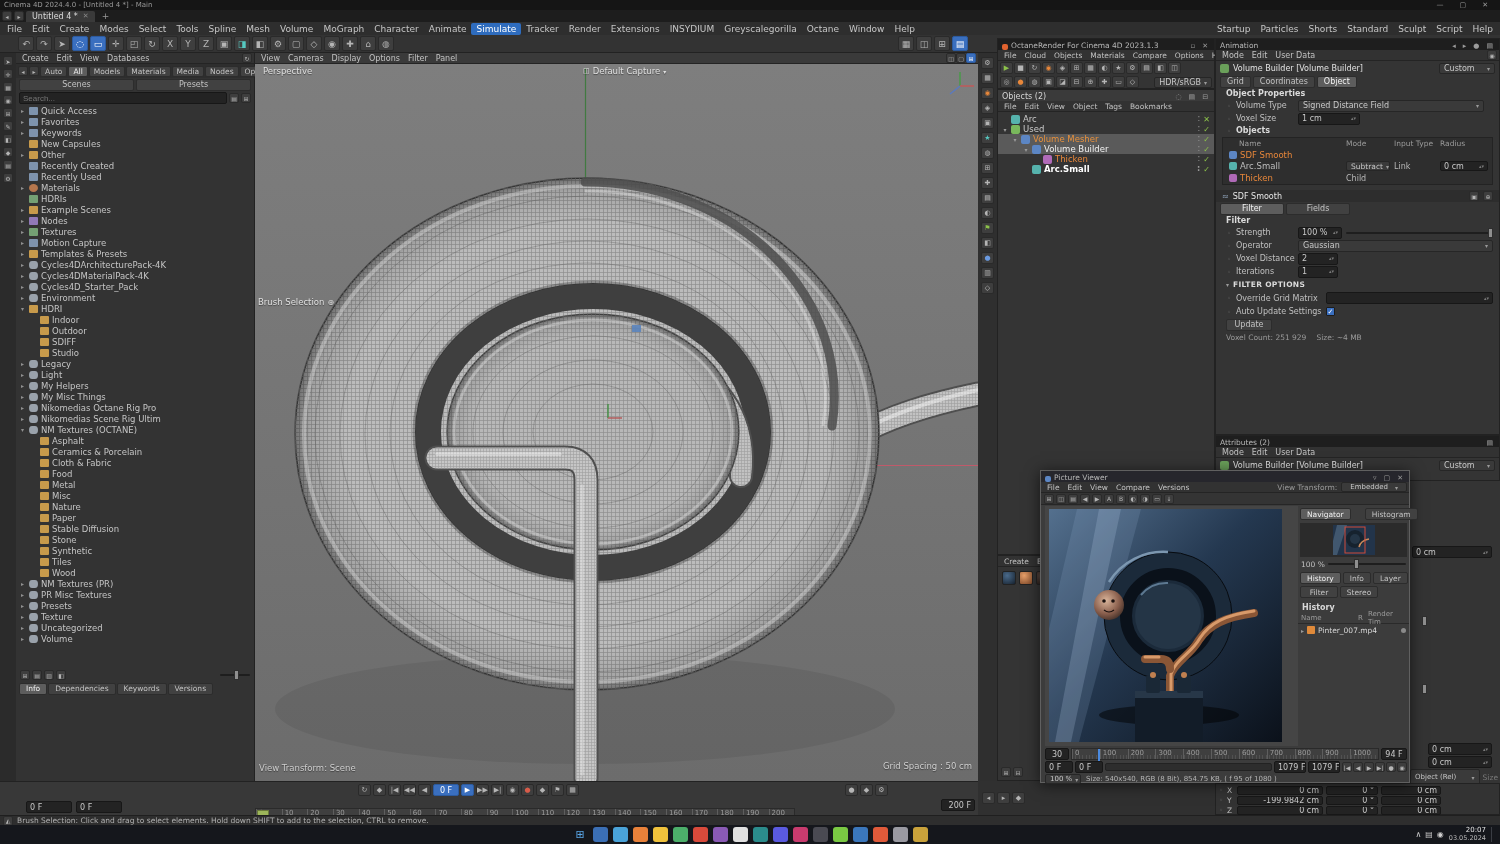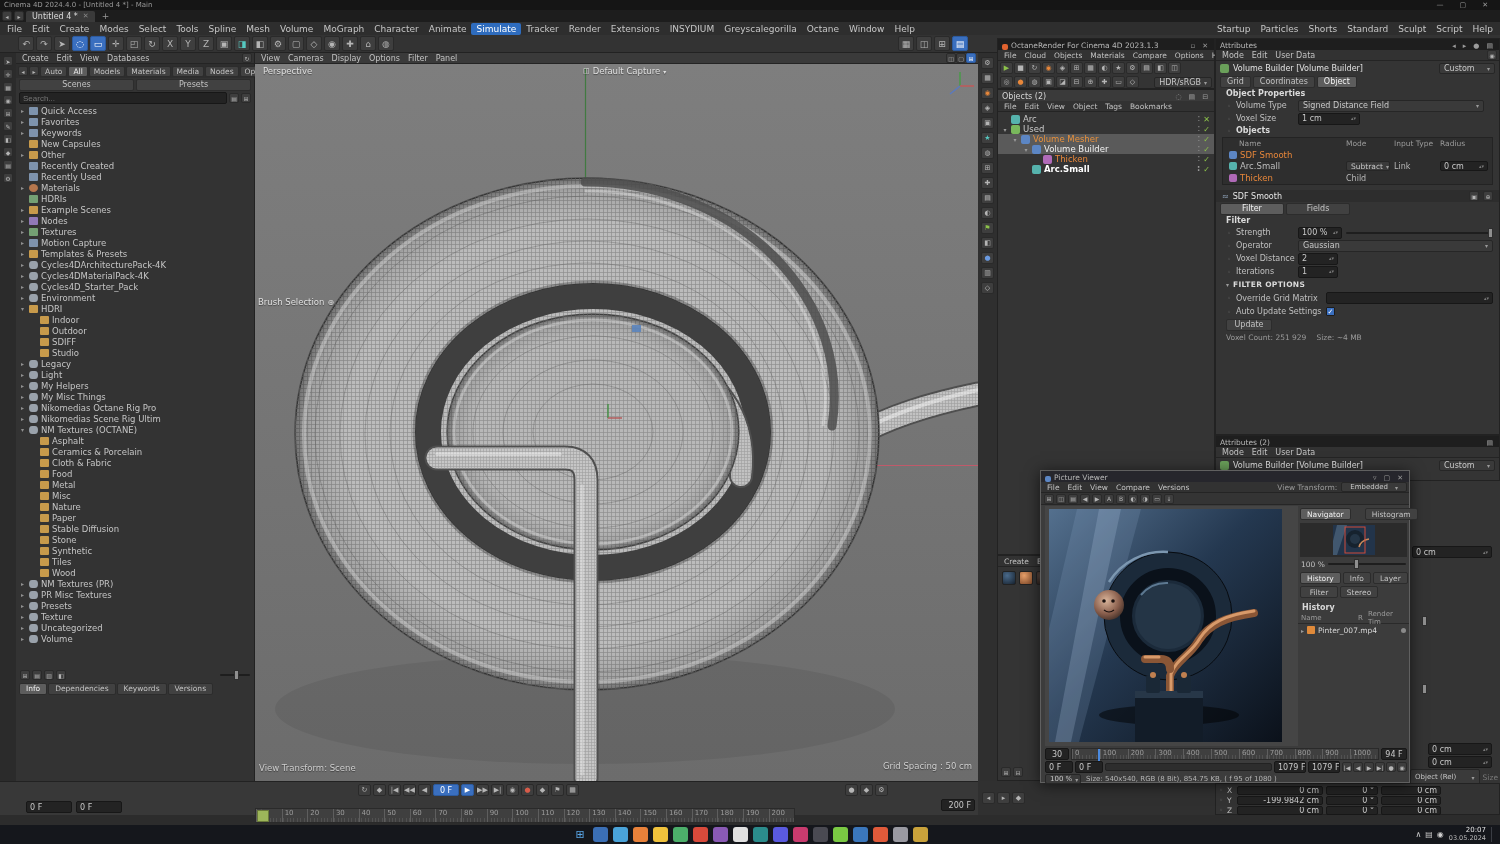--- a/index.html
+++ b/index.html
@@ -820,21 +820,21 @@
       <span class="mthumb" style="background:radial-gradient(circle at 35% 30%,#5a4a44,#241a16)"></span>
     </div>
     <div class="row abs" style="left:3px;bottom:3px;gap:2px">
       <span class="ic xs">⊞</span>
       <span class="ic xs">⊟</span>
     </div>
   </div>
 
   <div class="abs col" style="left:1215px;top:38px;width:285px;height:397px;background:#343434;border:1px solid #222">
     <div class="phead">
-      <span>Attributes</span>
+      <span>Animation</span>
       <span class="grow"></span>
       <span class="wbtn">◂</span>
       <span class="wbtn">▸</span>
       <span class="wbtn">●</span>
       <span class="wbtn">▤</span>
     </div>
     <div class="pmenu">
       <span class="row" style="padding:0">
 
       <span>Mode</span>
@@ -1136,20 +1136,24 @@
     </div>
     <span class="field abs" style="left:941px;top:17px;width:34px;justify-content:flex-end">200 F</span>
   </div>
 
   <div class="abs row" style="left:978px;top:781px;width:237px;height:34px;background:#303030;gap:2px;padding:4px">
     <span class="ic sm">◂</span>
     <span class="ic sm">▸</span>
     <span class="ic sm">◆</span>
   </div>
 
+  <div class="abs row" style="left:0;top:815px;width:1500px;height:10px;background:#2e2e2e;border-top:1px solid #1f1f1f;gap:4px;padding:0 3px">
+    <span class="ic xs">◭</span>
+    <span style="font-size:7.5px;color:#b0b0b0">Brush Selection: Click and drag to select elements. Hold down SHIFT to add to the selection, CTRL to remove.</span>
+  </div>
 
   <div class="abs row" style="left:0;top:825px;width:1500px;height:19px;background:#15171c">
     <div class="row" style="margin:0 auto;gap:5px">
 
     <span class="tba" style="color: rgb(90, 167, 232);">⊞</span>
         <span class="tba" style="background: rgb(59, 111, 181);"></span>
         <span class="tba" style="background: rgb(74, 163, 217);"></span>
         <span class="tba" style="background: rgb(232, 129, 58);"></span>
         <span class="tba" style="background: rgb(240, 194, 60);"></span>
         <span class="tba" style="background: rgb(76, 175, 106);"></span>

